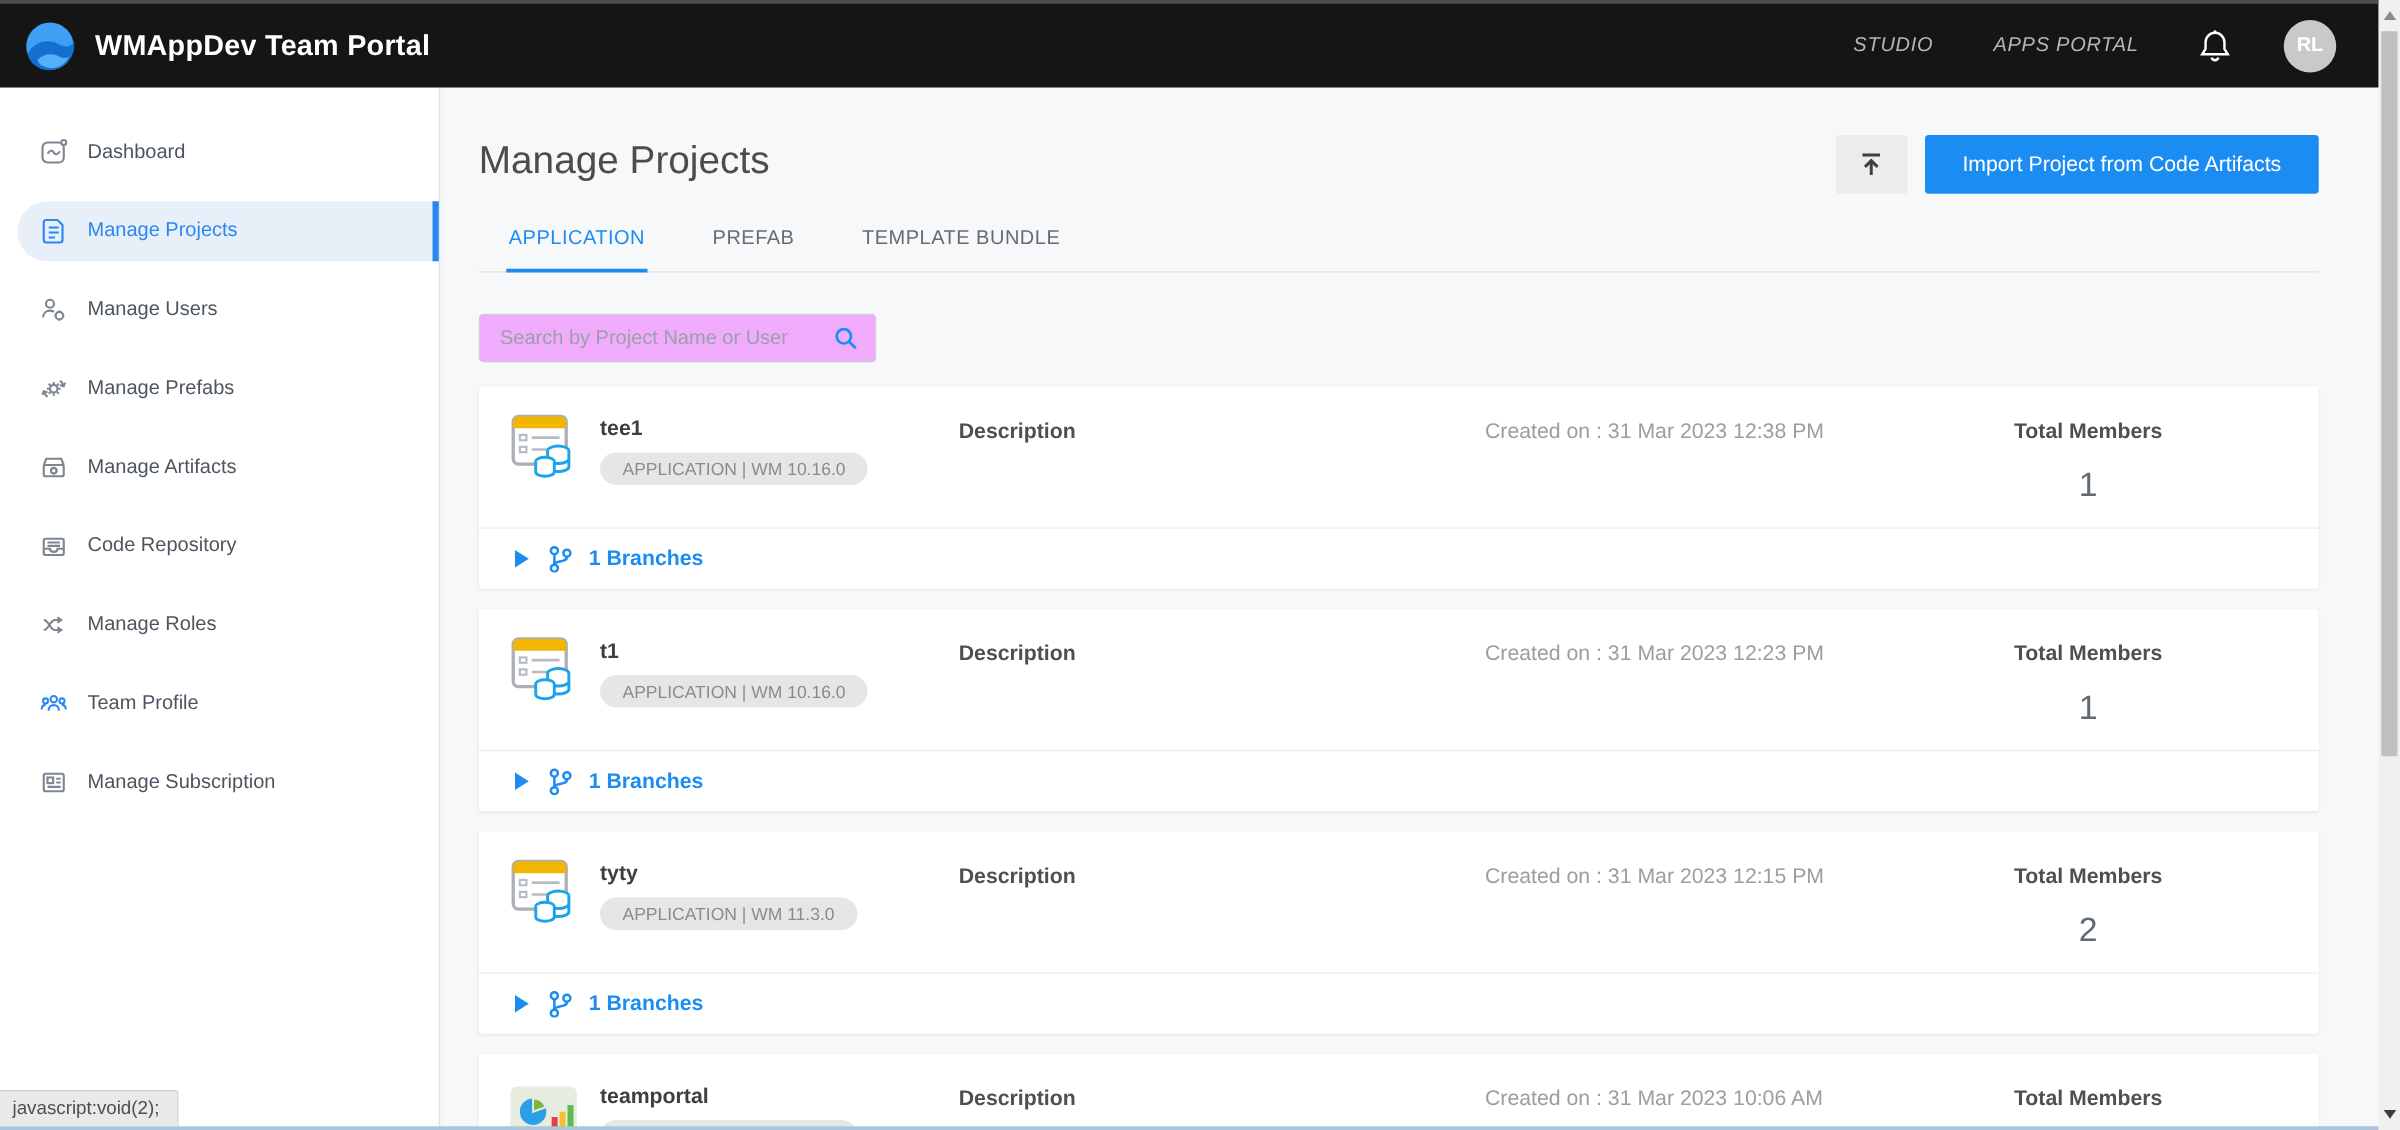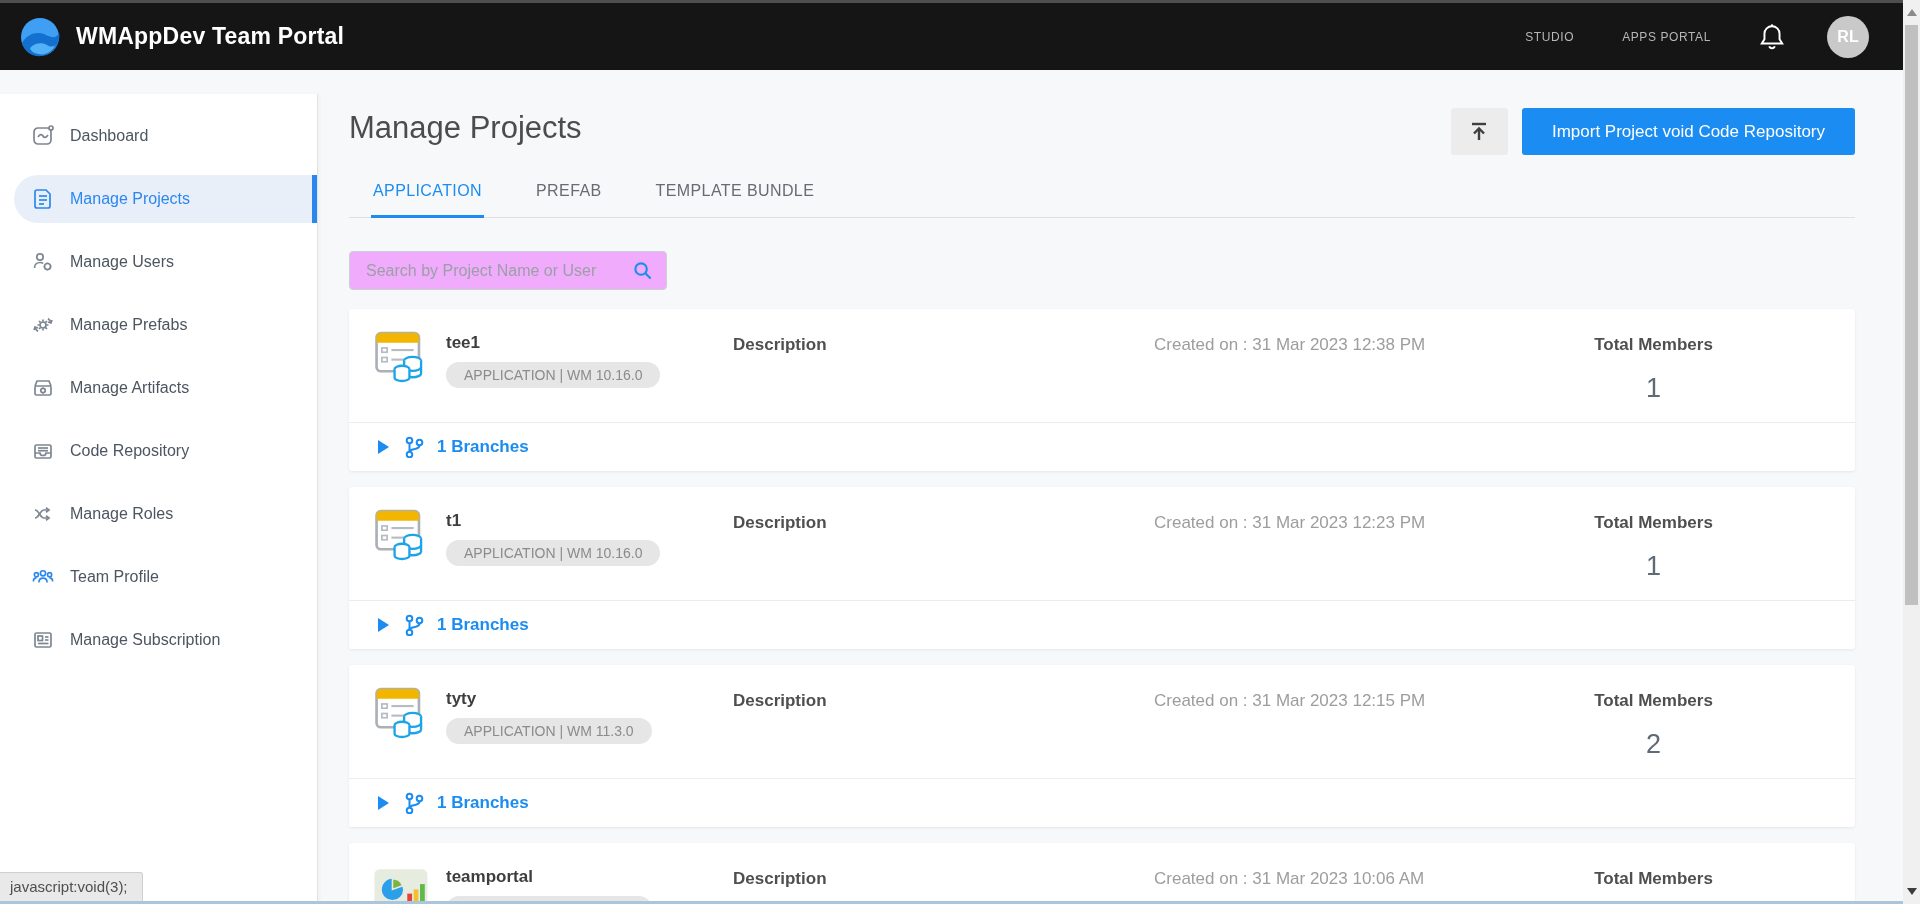--- a/index.html
+++ b/index.html
@@ -9,30 +9,30 @@
   .app { position:relative; width:1920px; height:904px; overflow:hidden; }
   .viewport { position:absolute; left:0; top:0; width:1903px; height:904px; overflow:hidden; }
 
   
   .topbar { position:relative; height:70px; background:#151515; border-top:3px solid #4e4e4e;
     display:flex; align-items:center; padding:0 34px 0 18px;gap:20px; }
   .brand { display:flex; align-items:center; gap:14px; }
   .logo { width:44px; height:44px; }
   .app-title { color:#ffffff; font-size:23px; font-weight:bold; letter-spacing:.2px; }
   .topbar-right { margin-left:auto; display:flex; align-items:center; }
-  .top-nav-link { color:#b6b6b6; font-size:12px; letter-spacing:.6px; margin-right:48px; cursor:pointer; }
+  .top-nav-link { color:#b6b6b6; font-size:16px; letter-spacing:.6px; margin-right:48px; cursor:pointer;font-style:italic; }
   .bell { width:26px; height:28px; margin-right:42px; cursor:pointer; }
   .avatar { width:42px; height:42px; border-radius:50%; background:#c9c9c9; color:#ffffff;
     font-size:16px; font-weight:bold; display:flex; align-items:center; justify-content:center; cursor:pointer;text-align:center; }
 
   .body-row { display:flex; height:834px; }
 
   
-  .sidebar { width:318px; background:#ffffff; border-right:1px solid #e2e2e2;
-    padding-top:18px; flex:none; box-shadow:2px 0 4px rgba(0,0,0,.03);margin-top:24px; }
+  .sidebar { width:352px; background:#ffffff; border-right:1px solid #e2e2e2;
+    padding-top:28px; flex:none; box-shadow:2px 0 4px rgba(0,0,0,.03); }
   .side-item { position:relative; display:flex; align-items:center; gap:16px;
     height:48px; margin:0 0 15px 14px; padding-left:18px; cursor:pointer;
     color:#4c5560; font-size:16px; }
   .side-item .sicon { width:22px; height:22px; flex:none; color:#7d8691; }
   .side-item.active { background:#e9eff8; border-radius:26px 0 0 26px; color:#2b87f0; }
   .side-item.active .sicon { color:#2b87f0; }
   .side-item.active::after { content:""; position:absolute; right:0; top:0; bottom:0;
     width:5px; background:#2b87f0; }
   .side-item.blue-icon .sicon { color:#2b87f0; }
 
@@ -260,21 +260,21 @@
         <h1 class="page-title">Manage Projects</h1>
 
         <div class="head-actions">
           <button class="upload-btn">
             <svg viewBox="0 0 24 24" fill="none" stroke="currentColor" stroke-width="2.4">
               <line x1="5" y1="4" x2="19" y2="4"></line>
               <line x1="12" y1="20" x2="12" y2="9"></line>
               <path d="M7 13.5 L12 8.5 L17 13.5" fill="none"></path>
             </svg>
           </button>
-          <button class="import-btn">Import Project void Code Repository</button>
+          <button class="import-btn">Import Project from Code Artifacts</button>
         </div>
 
         <div class="tabs">
           <div class="tab active">APPLICATION</div>
           <div class="tab">PREFAB</div>
           <div class="tab">TEMPLATE BUNDLE</div>
         </div>
 
         <div class="search-wrap">
           <input class="search-input" placeholder="Search by Project Name or User" style="">
@@ -397,21 +397,21 @@
 
               </div>
             </div>
 
           </section>
 
         </div>
       </main>
     </div>
 
-    <div class="status-tip">javascript:void(3);</div>
+    <div class="status-tip">javascript:void(2);</div>
     <div class="bottom-line"></div>
   </div>
 
   <div class="scrollbar">
     <div class="sb-arrow sb-up"></div>
     <div class="sb-thumb"></div>
     <div class="sb-arrow sb-down"></div>
   </div>
 </div>
 

